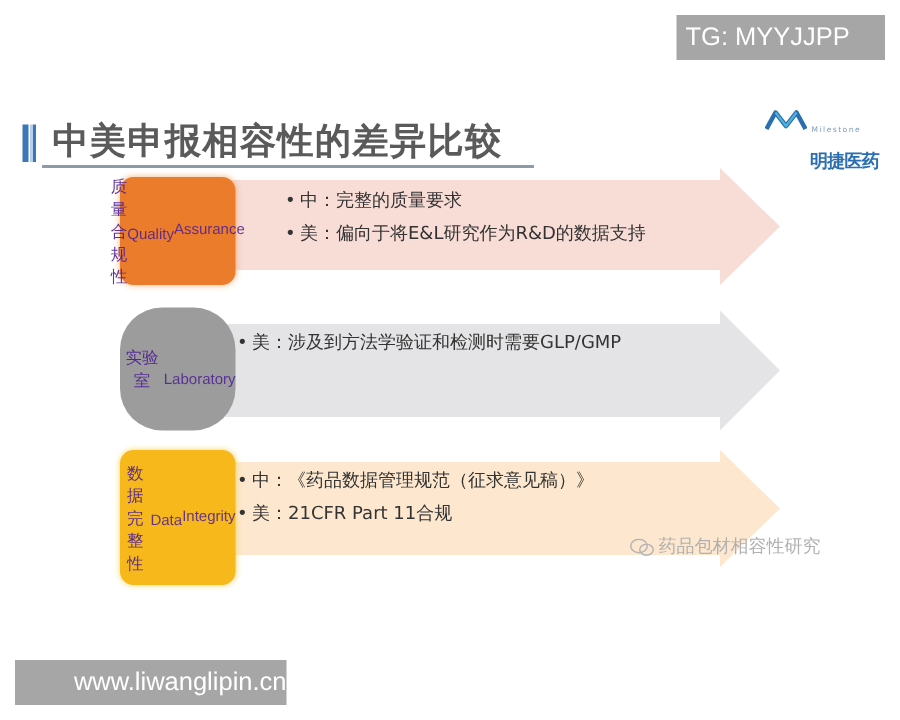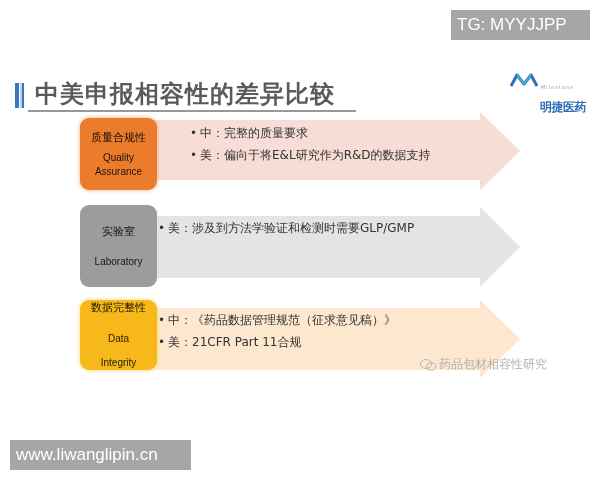--- a/index.html
+++ b/index.html
@@ -40,40 +40,40 @@
       color: #2c6fb0; letter-spacing: -0.5px; margin-top: 29px;
     }
     .logo-en {
       position: absolute; left: 31px; top: 14px; font-size: 5px; color: #7d9bbf;
       letter-spacing: 1px;
     }
     .arrow { position: absolute; left: 150px; }
     .arrow svg { display: block; }
     .row-box {
       position: absolute; left: 80px; width: 77px; border-radius: 9px;
-      display: flex; flex-direction: column; align-items: center; justify-content: center;
-      text-align: center; color: #000000; box-sizing: border-box;
+      display: flex; flex-direction: row; align-items: center; justify-content: center;
+      text-align: center; color: #4c1d95; box-sizing: border-box;
     }
     .row-box .cn { font-size: 11px; opacity: 0.9; }
     .row-box .en { font-size: 10px; line-height: 14px; opacity: 0.85; font-family: "Liberation Sans", sans-serif; }
     .row-box.qa { top: 118px; height: 72px; background: #ea7c2c; box-shadow: 0 0 4px #f2b07a; }
-    .row-box.lab { top: 205px; height: 82px; background: #9c9c9c; }
-    .row-box.di { top: 300px; height: 70px; background: #f6b81a; box-shadow: 0 0 4px #fbd46a; justify-content: space-between; }
+    .row-box.lab { top: 205px; height: 82px; background: #9c9c9c; border-radius: 28px; }
+    .row-box.di { top: 300px; height: 90px; background: #f6b81a; box-shadow: 0 0 4px #fbd46a; justify-content: space-between; }
     .bullets { position: absolute; left: 158px; font-size: 12px; color: #333333; }
     .bullet { height: 22px; line-height: 22px; white-space: nowrap; }
     .bullet .dot { display: inline-block; width: 10px; }
     .watermark-wx {
       position: absolute; left: 420px; top: 356px; font-size: 12px; color: #b0b0b0;
       display: flex; align-items: center; gap: 3px;
     }
     .site-badge {
       position: absolute; left: 10px; top: 440px; width: 181px; height: 30px;
       background: #a6a6a6; color: #ffffff;
       font-family: "Liberation Sans", sans-serif; font-size: 17px;
-      line-height: 30px; padding-left: 6px; box-sizing: border-box;
+      line-height: 30px; padding-left: 6px; box-sizing: border-box; text-align: right;
     }
   </style>
 </head>
 <body>
 
 <div class="tg-badge">TG: MYYJJPP</div>
 
 <div class="title-bar-deco"></div>
 <div class="slide-title">中美申报相容性的差异比较</div>
 <div class="title-underline"></div>

